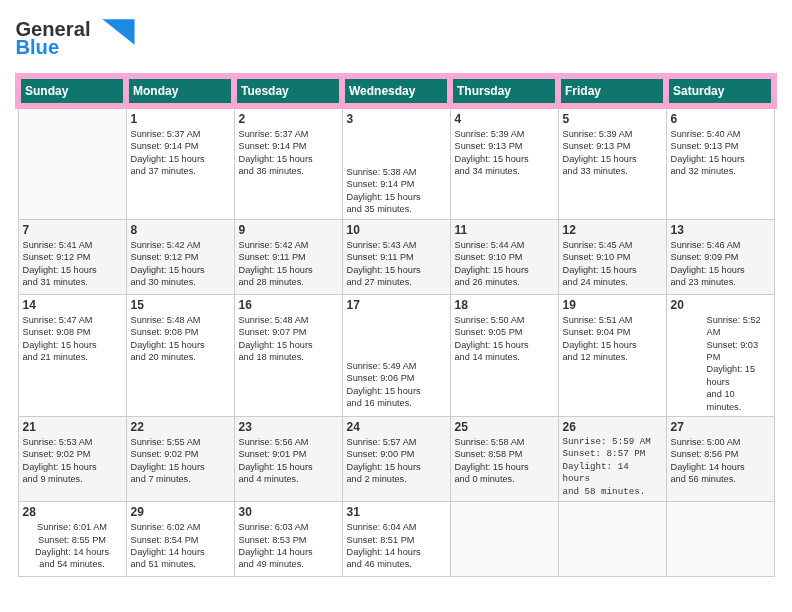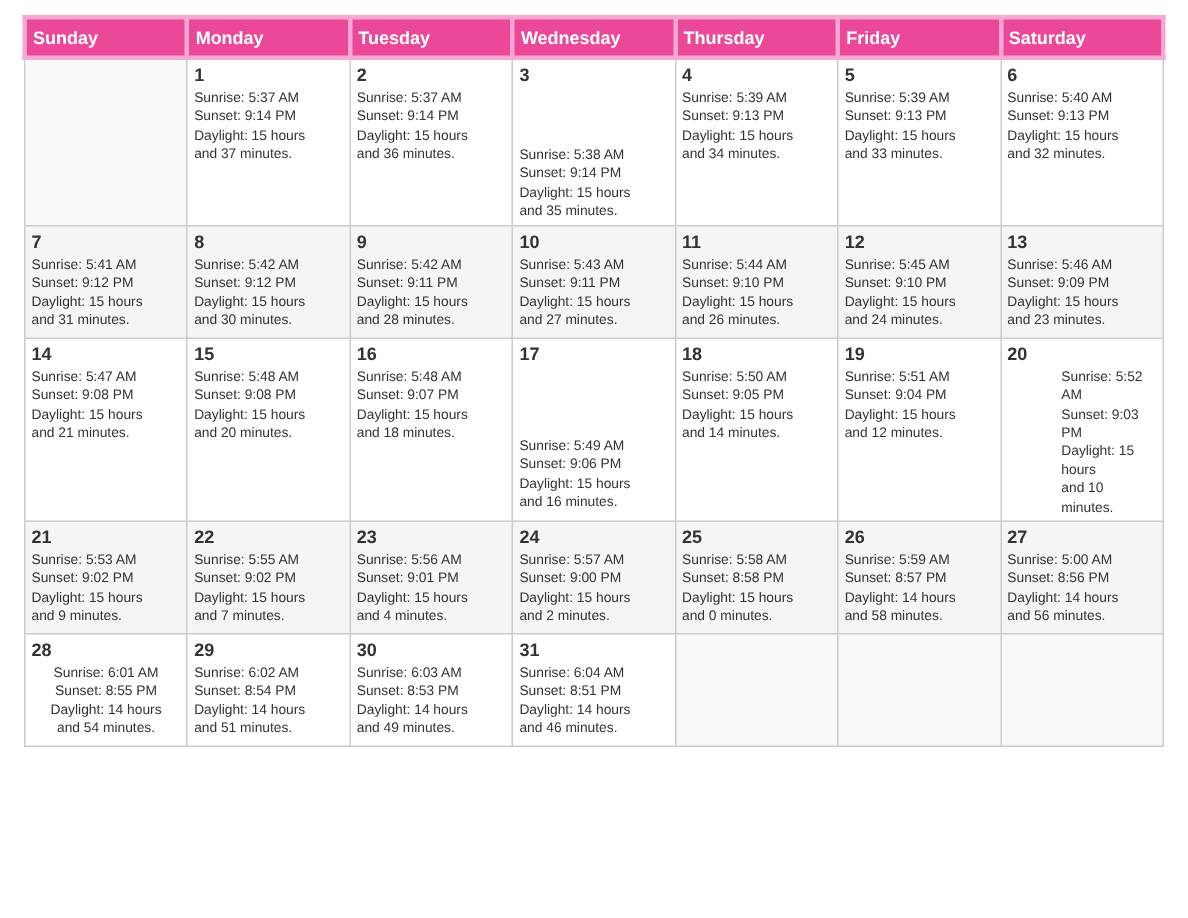--- a/index.html
+++ b/index.html
@@ -38,27 +38,27 @@
       font-size: 16px;
       color: #555;
       margin-top: 2px;
     }
     .calendar {
       width: 100%;
       border-collapse: collapse;
       font-size: 10px;
     }
     .calendar th {
-      background-color: #ec4899;
+      background-color: #0f766e;
       color: #fff;
       padding: 5px 4px;
       text-align: left;
       font-size: 12px;
       font-weight: bold;
-      border: 3px solid #f9a8d4;
+      border: 6px solid #f9a8d4;
     }
     .calendar td {
       border: 1px solid #ccc;
       vertical-align: top;
       padding: 3px 4px;
       width: calc(100% / 7);
       min-height: 75px;
       height: 75px;
     }
     .day-number {
@@ -81,20 +81,38 @@
     
     .logo-svg {
       width: 120px;
       height: 55px;
     }
   </style>
 </head>
 <body>
 
 <div class="container">
+  <div class="header">
+
+    <div class="logo">
+      <svg class="logo-svg" viewBox="0 0 130 60">
+
+        <text x="0" y="28" font-family="Arial" font-size="22" font-weight="bold" fill="#333">General</text>
+
+        <polygon points="95,10 130,10 130,38" fill="#1e88e5"></polygon>
+
+        <text x="0" y="48" font-family="Arial" font-size="22" font-weight="bold" fill="#1e88e5">Blue</text>
+      </svg>
+    </div>
+
+    <div class="title-block">
+      <div class="month-title"></div>
+      <div class="location-title"></div>
+    </div>
+  </div>
 
   <table class="calendar">
     <thead>
       <tr>
       <th>Sunday</th>
           <th>Monday</th>
           <th>Tuesday</th>
           <th>Wednesday</th>
           <th>Thursday</th>
           <th>Friday</th>
@@ -280,21 +298,21 @@
           </td>
           <td>
             <div class="day-number">25</div>
             <div class="day-info" style="white-space: pre-line;">Sunrise: 5:58 AM
 Sunset: 8:58 PM
 Daylight: 15 hours
 and 0 minutes.</div>
           </td>
           <td>
             <div class="day-number">26</div>
-            <div class="day-info" style="white-space: pre-line;">Sunrise: 5:59 AM
+            <div class="day-info" style="white-space: pre-line; font-family: Liberation Mono, monospace;">Sunrise: 5:59 AM
 Sunset: 8:57 PM
 Daylight: 14 hours
 and 58 minutes.</div>
           </td>
           <td>
             <div class="day-number">27</div>
             <div class="day-info" style="white-space: pre-line;">Sunrise: 5:00 AM
 Sunset: 8:56 PM
 Daylight: 14 hours
 and 56 minutes.</div>

